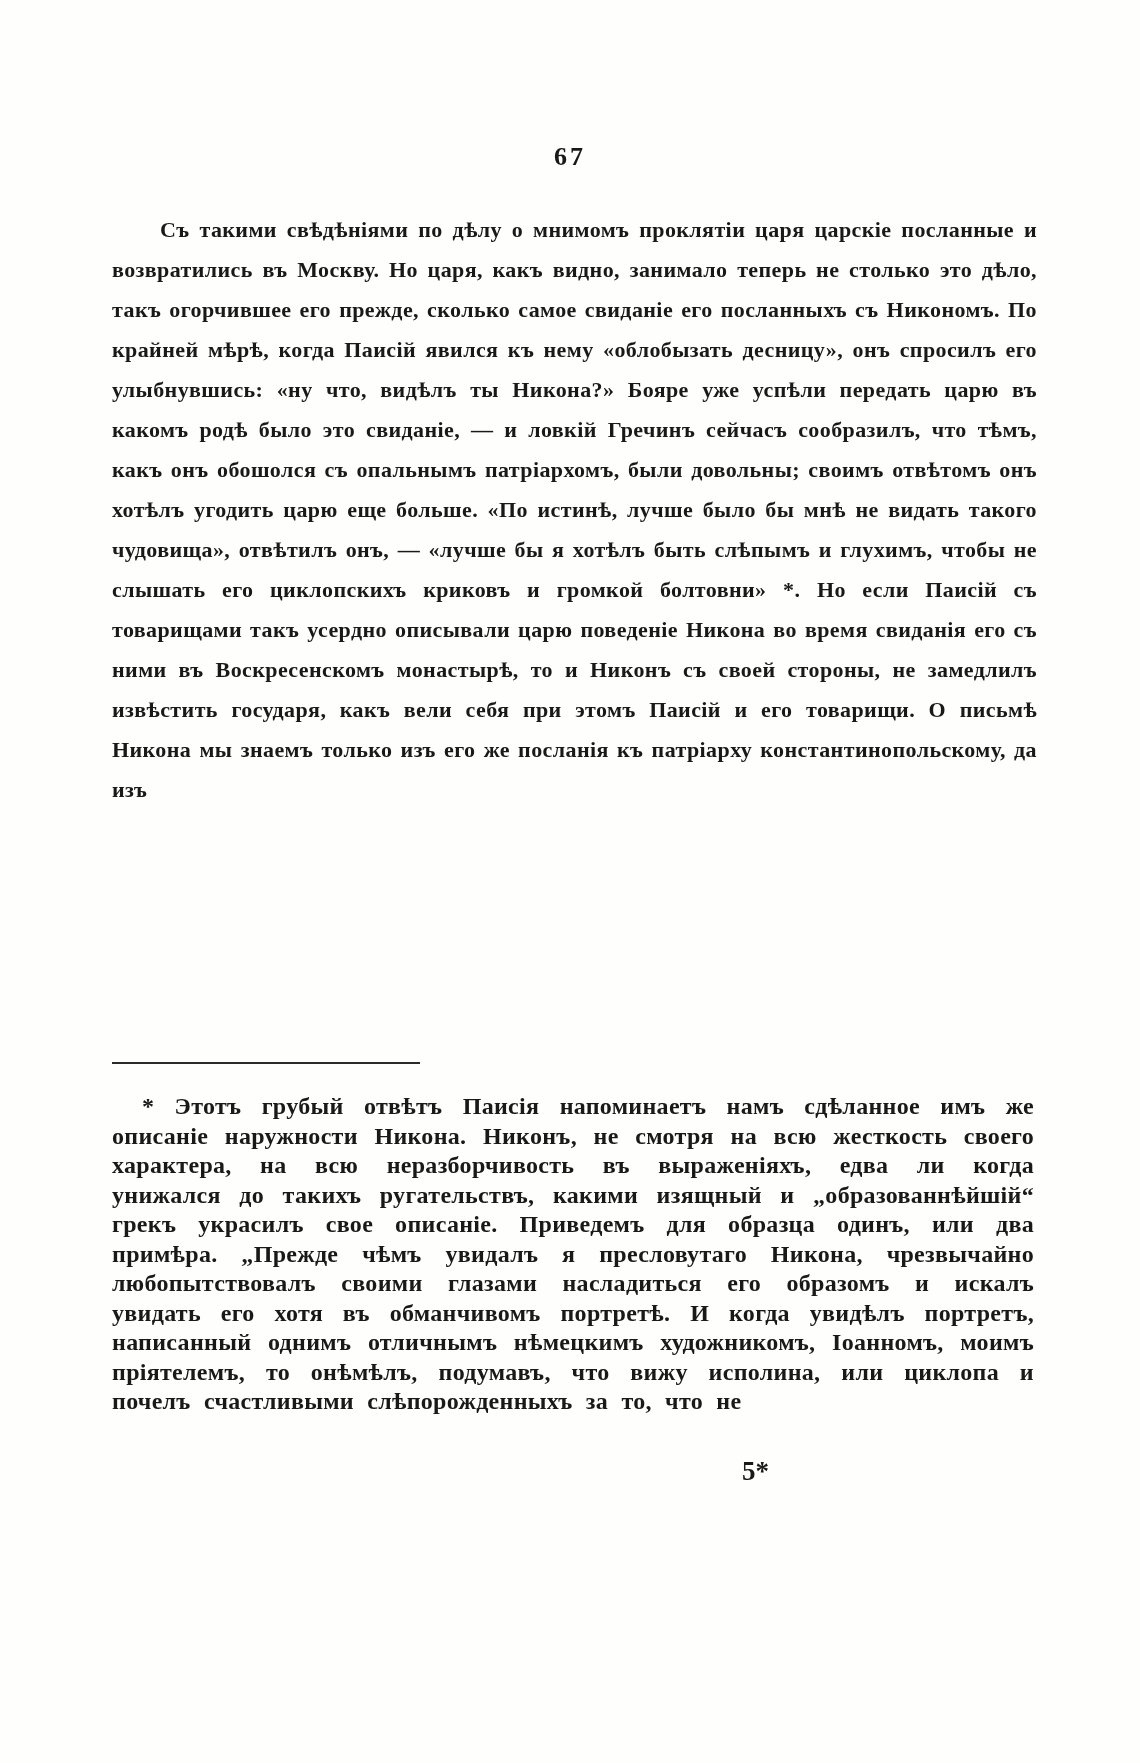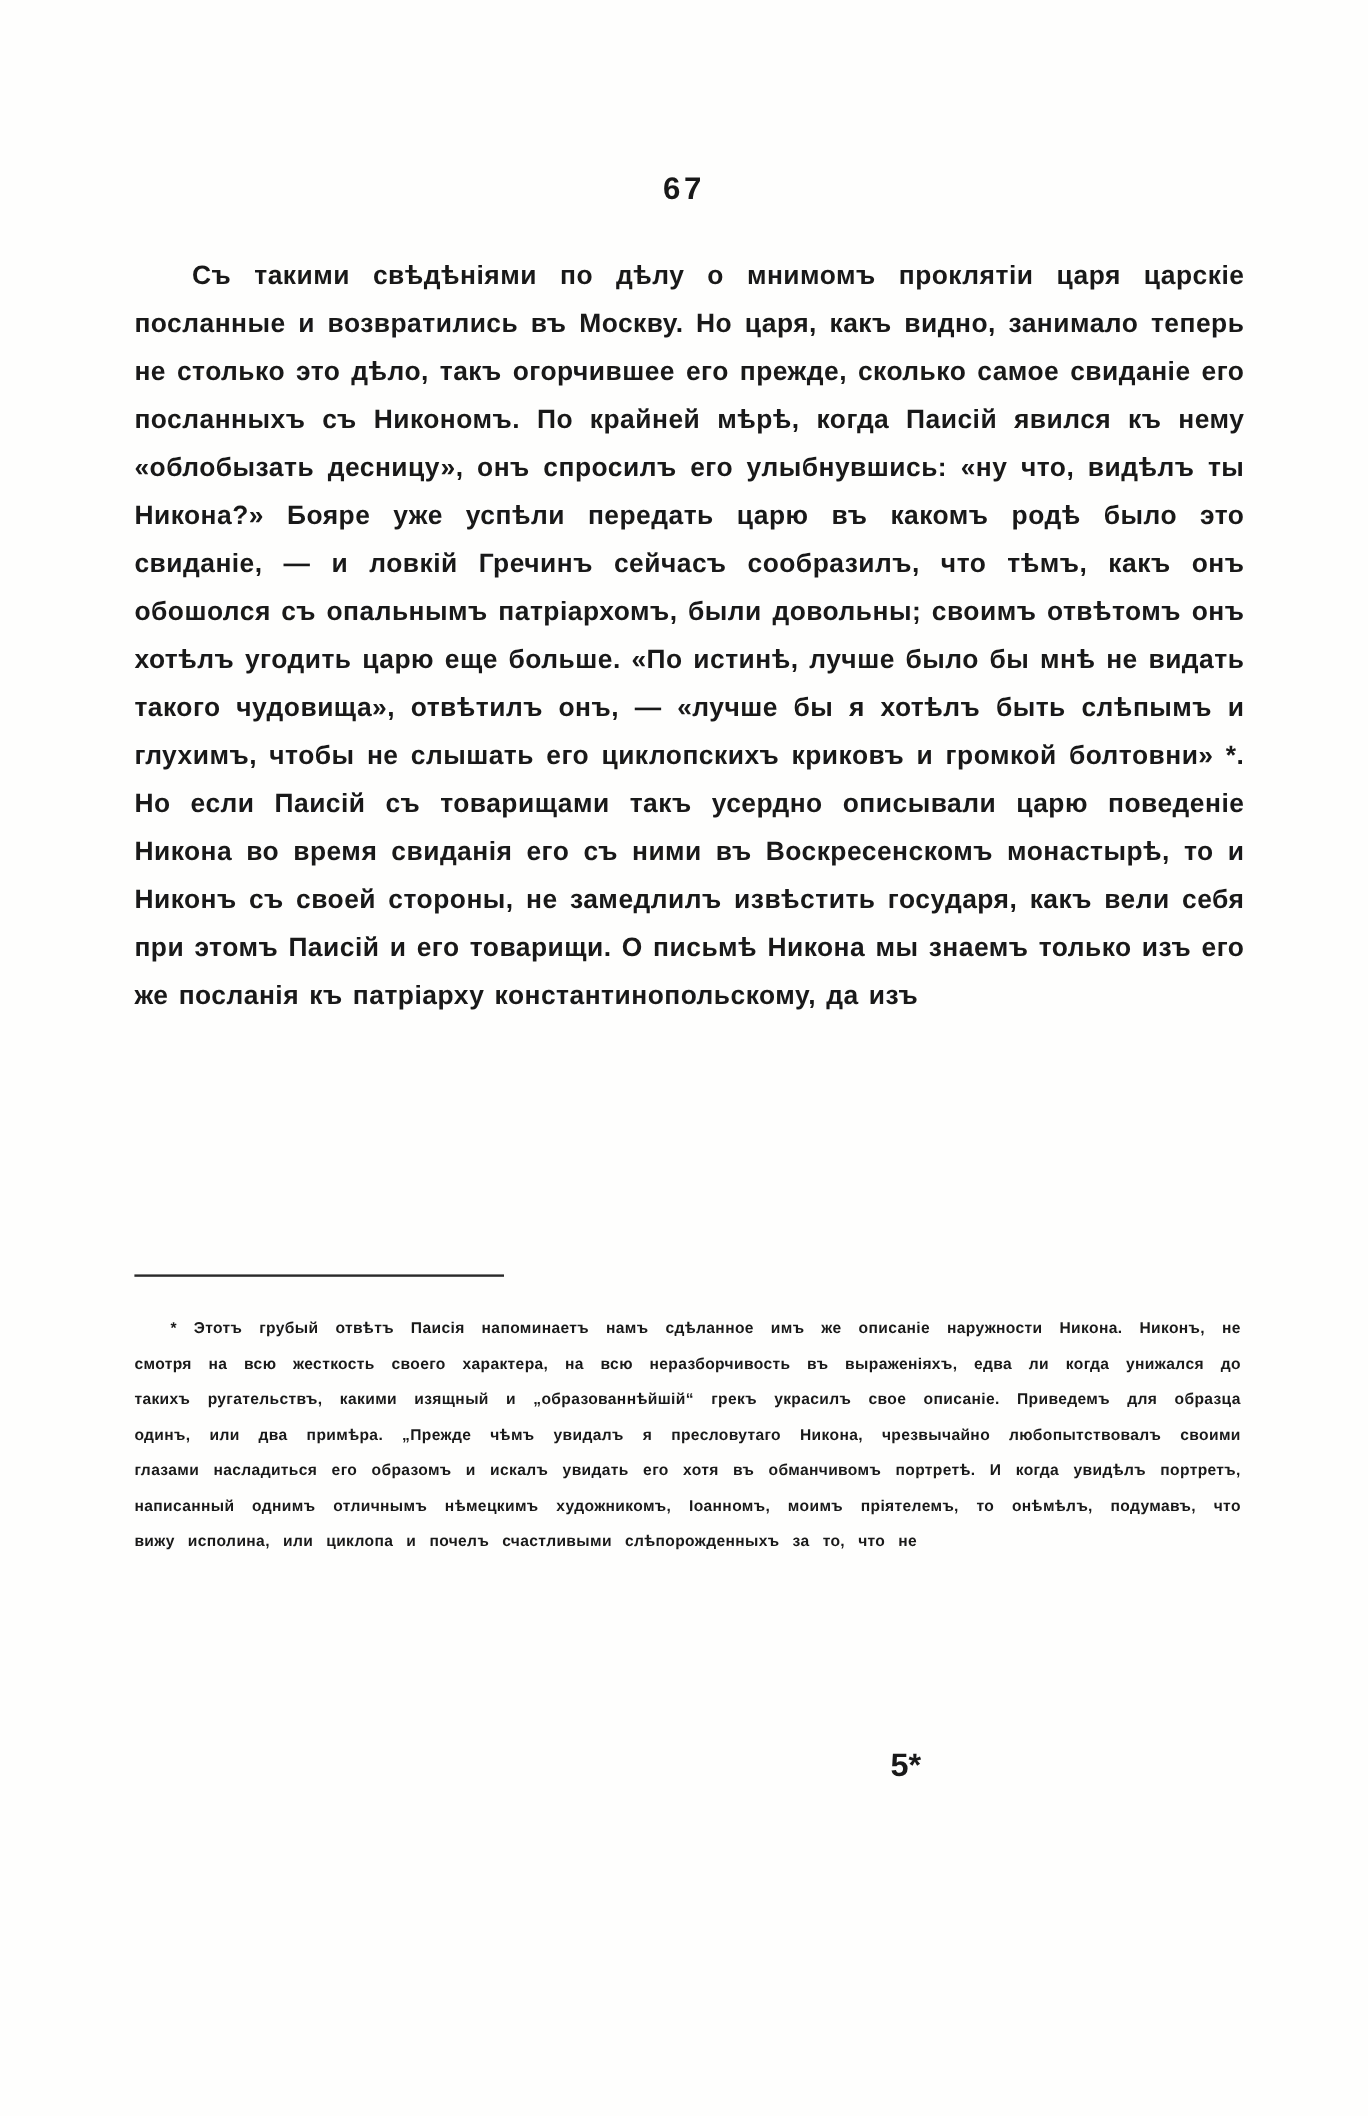--- a/index.html
+++ b/index.html
@@ -5,21 +5,21 @@
   html, body {
     margin: 0;
     padding: 0;
     background: #ffffff;
   }
   .page {
     position: relative;
     width: 1140px;
     height: 1763px;
     background: #fefefdff;
-    font-family: Liberation Sans, sans-serif;
+    font-family: Liberation Serif, serif;
     color: #191919;
     overflow: hidden;
   }
   .page-number {
     position: absolute;
     top: 142px;
     left: 0;
     width: 100%;
     text-align: center;
     font-size: 26px;
@@ -45,21 +45,21 @@
     left: 112px;
     width: 308px;
     height: 2px;
     background: #2a2a2a;
   }
   .footnote {
     position: absolute;
     top: 1092px;
     left: 112px;
     width: 922px;
-    font-size: 13px;
+    font-size: 24px;
     font-weight: bold;
     line-height: 29.5px;
     text-align: justify;
     text-indent: 30px;
     letter-spacing: 0.3px;
     word-spacing: 7px;
   }
   .signature-mark {
     position: absolute;
     top: 1456px;

